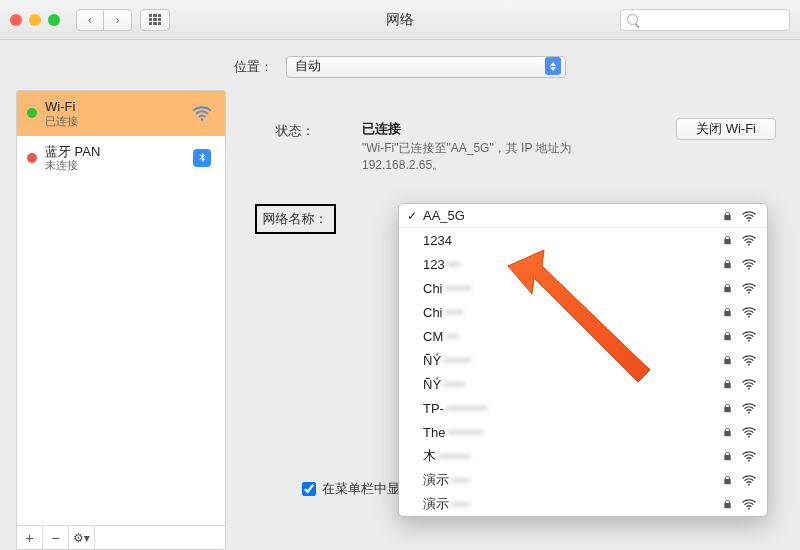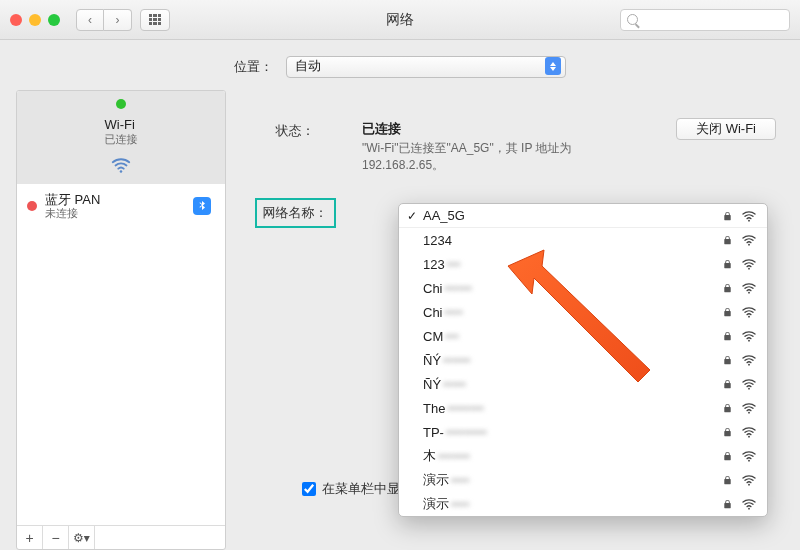--- a/index.html
+++ b/index.html
@@ -104,21 +104,21 @@
     border: 1px solid #cfcfcf;
     border-radius: 3px;
     overflow: hidden;
     display:flex; flex-direction:column;
   }
   .side-list { flex:1; }
   .side-item {
     display:flex; align-items:center; gap:8px;
     padding: 8px 10px;
   }
-  .side-item.selected { background:#e5e5e5;flex-direction:column; }
+  .side-item.selected { background:#fdba74; }
   .status-dot { width:10px; height:10px; border-radius:50%; }
   .status-dot.green { background:#30c230; }
   .status-dot.red { background:#e55; }
   .side-text { flex:1; line-height:1.2; }
   .side-text .t { font-size:13px; }
   .side-text .s { font-size:11px; color:#6a6a6a; }
   .side-icon { width:26px; display:flex; justify-content:center; }
   .wifi-ic svg { width:22px; height:22px; }
   .bt-ic {
     width:18px; height:18px; background:#2f8fff; border-radius:4px;
@@ -143,22 +143,23 @@
   .row .v { flex:1; font-size:13px; }
   .status-title { font-weight:600; font-size:13px; }
   .status-desc { color:#666; font-size:12px; max-width:280px; line-height:1.4; margin-top:2px;}
   .close-wifi-btn {
     position:absolute; top:28px; right:8px;
     width:100px; height:22px;
     background: linear-gradient(#fff,#f2f2f2); border:1px solid #c6c6c6; border-radius:4px;
     font-size:13px; display:flex;align-items:center;justify-content:center;
   }
   .netname-label-box {
-    border: 2px solid #14b8a6; padding: 4px 6px;
+    border: 2px solid #000000; padding: 4px 6px;
     display:inline-block;
+    margin-top:6px;
   }
 
   
   .dropdown {
     position:absolute; top:113px; left:158px;
     width: 370px;
     background:#fff;
     border:1px solid #bfbfbf; border-radius:5px;
     box-shadow: 0 8px 24px rgba(0,0,0,.25);
     overflow:hidden;
@@ -410,37 +411,37 @@
             </svg>
           </span>
           <span class="wicon">
             <svg viewBox="0 0 24 24">
               <path fill="none" stroke="#444" stroke-width="2" stroke-linecap="round" d="M3 9a14 14 0 0 1 18 0M6 12.5a9 9 0 0 1 12 0M9 16a4.5 4.5 0 0 1 6 0"></path>
               <circle cx="12" cy="19" r="1.4" fill="#444"></circle>
             </svg>
           </span>
         </div>
         <div class="dd-row">
+          <span>TP-</span>
+          <span class="blur">•••••••••</span>
+          <span class="lock">
+            <svg width="11" height="12" viewBox="0 0 24 24">
+              <path fill="#555" d="M7 10V8a5 5 0 0 1 10 0v2h1a1 1 0 0 1 1 1v9a1 1 0 0 1-1 1H6a1 1 0 0 1-1-1v-9a1 1 0 0 1 1-1h1zm2 0h6V8a3 3 0 0 0-6 0v2z"></path>
+            </svg>
+          </span>
+          <span class="wicon">
+            <svg viewBox="0 0 24 24">
+              <path fill="none" stroke="#444" stroke-width="2" stroke-linecap="round" d="M3 9a14 14 0 0 1 18 0M6 12.5a9 9 0 0 1 12 0M9 16a4.5 4.5 0 0 1 6 0"></path>
+              <circle cx="12" cy="19" r="1.4" fill="#444"></circle>
+            </svg>
+          </span>
+        </div>
+        <div class="dd-row">
           <span>The</span>
           <span class="blur">••••••••</span>
-          <span class="lock">
-            <svg width="11" height="12" viewBox="0 0 24 24">
-              <path fill="#555" d="M7 10V8a5 5 0 0 1 10 0v2h1a1 1 0 0 1 1 1v9a1 1 0 0 1-1 1H6a1 1 0 0 1-1-1v-9a1 1 0 0 1 1-1h1zm2 0h6V8a3 3 0 0 0-6 0v2z"></path>
-            </svg>
-          </span>
-          <span class="wicon">
-            <svg viewBox="0 0 24 24">
-              <path fill="none" stroke="#444" stroke-width="2" stroke-linecap="round" d="M3 9a14 14 0 0 1 18 0M6 12.5a9 9 0 0 1 12 0M9 16a4.5 4.5 0 0 1 6 0"></path>
-              <circle cx="12" cy="19" r="1.4" fill="#444"></circle>
-            </svg>
-          </span>
-        </div>
-        <div class="dd-row">
-          <span>TP-</span>
-          <span class="blur">•••••••••</span>
           <span class="lock">
             <svg width="11" height="12" viewBox="0 0 24 24">
               <path fill="#555" d="M7 10V8a5 5 0 0 1 10 0v2h1a1 1 0 0 1 1 1v9a1 1 0 0 1-1 1H6a1 1 0 0 1-1-1v-9a1 1 0 0 1 1-1h1zm2 0h6V8a3 3 0 0 0-6 0v2z"></path>
             </svg>
           </span>
           <span class="wicon">
             <svg viewBox="0 0 24 24">
               <path fill="none" stroke="#444" stroke-width="2" stroke-linecap="round" d="M3 9a14 14 0 0 1 18 0M6 12.5a9 9 0 0 1 12 0M9 16a4.5 4.5 0 0 1 6 0"></path>
               <circle cx="12" cy="19" r="1.4" fill="#444"></circle>
             </svg>

